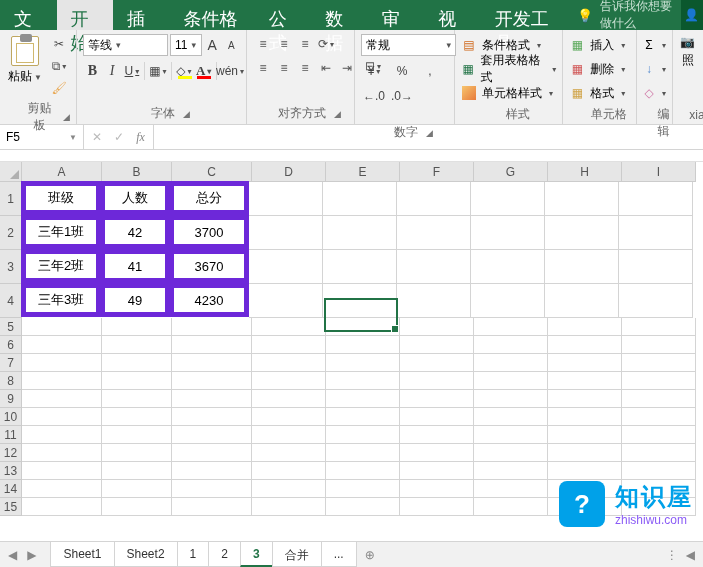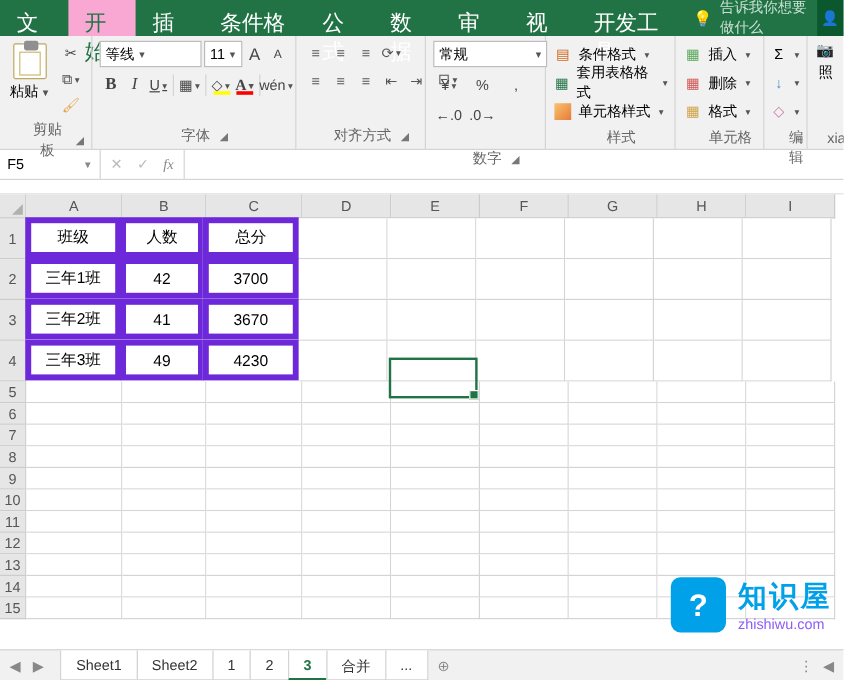--- a/index.html
+++ b/index.html
@@ -1,21 +1,21 @@
 <!DOCTYPE html>
 <html><head>
 <meta charset="utf-8">
 <style>
 * { margin: 0; padding: 0; box-sizing: border-box; font-family: "Microsoft YaHei", Arial, sans-serif; font-size: 12px; }
 body { background: #fff; overflow: hidden; width: 703px; height: 567px; position: relative; }
 
 
 .titlebar { background: #217346; height: 30px; display: flex; align-items: stretch; color: #fff; }
 .tab { padding: 7px 14px; cursor: pointer; font-size: 18px; }
-.tab.active { background: #f9a8d4; color: #217346; }
+.tab.active { background: #e5e5e5; color: #217346; }
 .tab.file { color: #fff; }
 .tellme { display: flex; align-items: center; color: #c8e0d2; margin-left: 12px; }
 .tellme .bulb { margin-right: 6px; font-size: 13px; }
 .titlebar-right { margin-left: auto; display: flex; align-items: center; }
 .corner-badge { background: #0b582e; width: 22px; height: 30px; display: flex; align-items: center; justify-content: center; }
 
 
 .ribbon { background: #f1f1f1; height: 95px; border-bottom: 1px solid #d4d4d4; display: flex; }
 .ribbon-group { border-right: 1px solid #d4d4d4; padding: 4px 6px 2px 6px; display: flex; flex-direction: column; justify-content: space-between; }
 .ribbon-group-label { text-align: center; font-size: 11px; color: #666; padding-top: 2px; display: flex; align-items: center; justify-content: center; gap: 8px; margin-left: 18px; }

